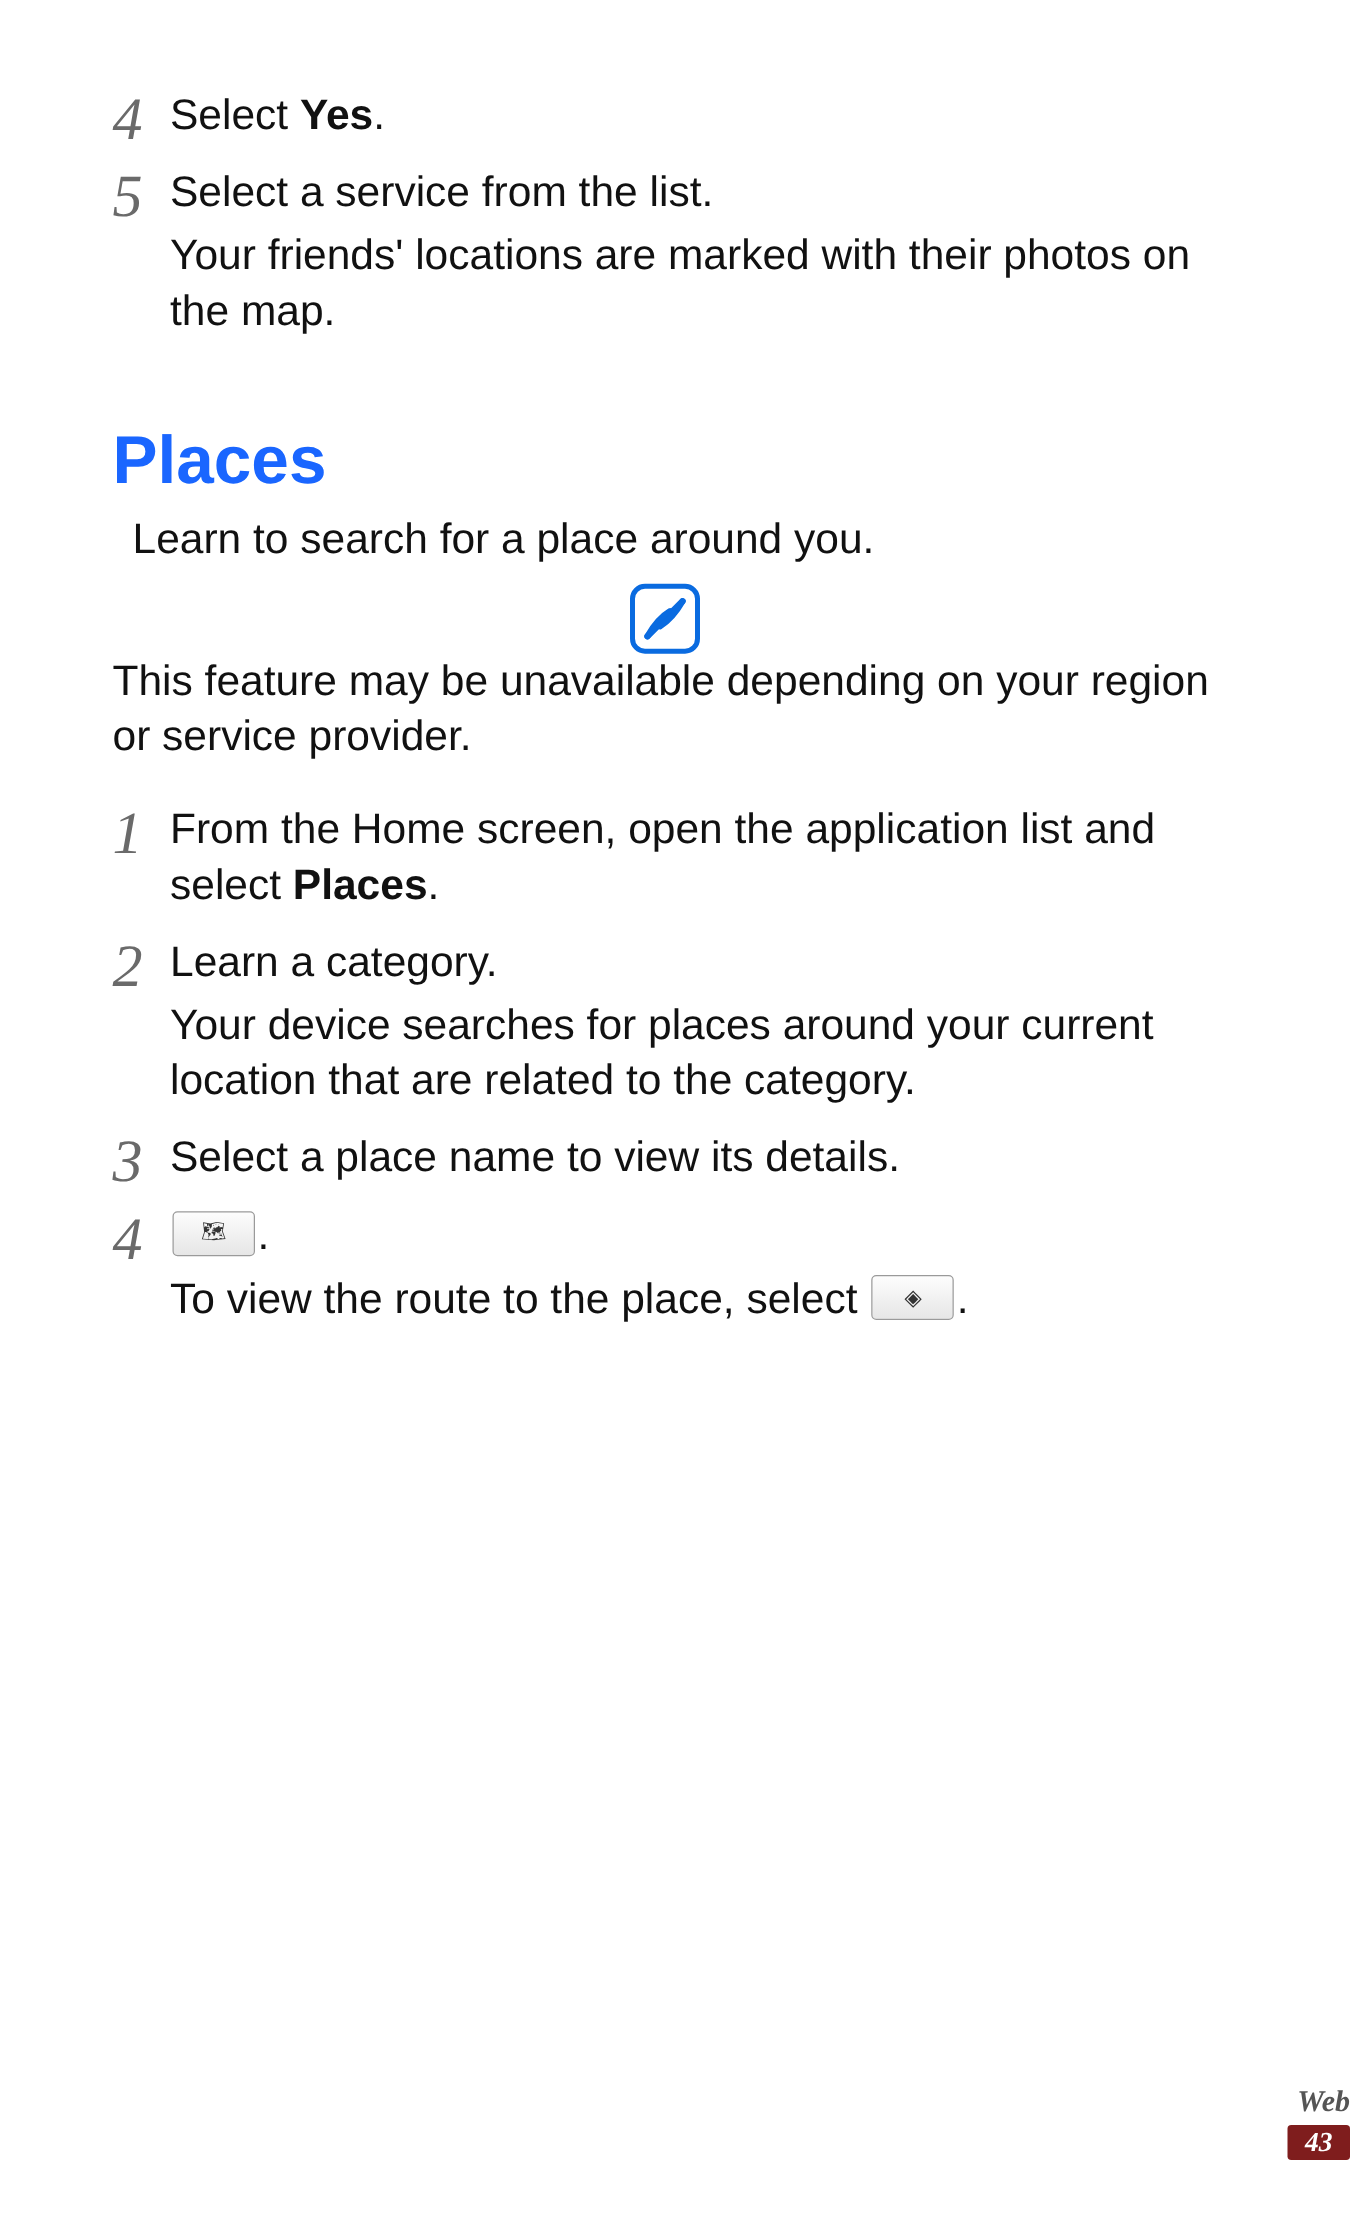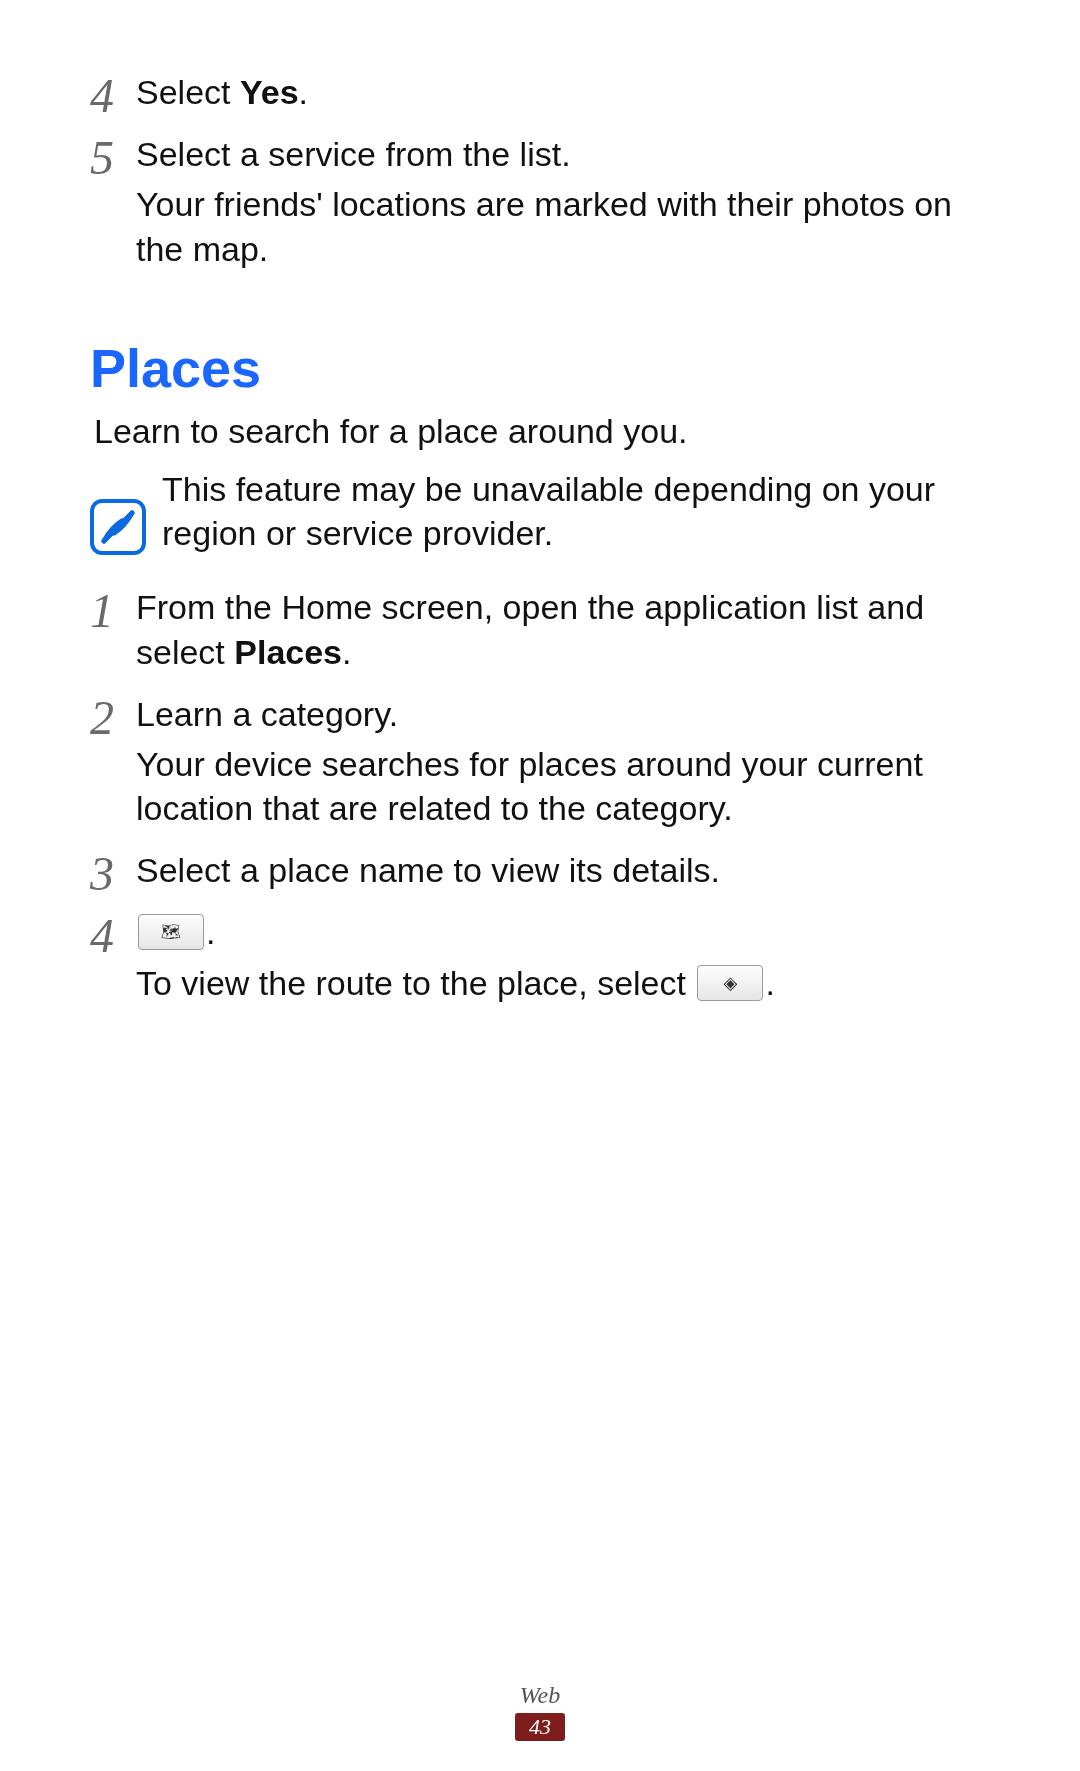--- a/index.html
+++ b/index.html
@@ -51,27 +51,28 @@
   .heading {
     color: #1a66ff;
     font-size: 54px;
     font-weight: 700;
     margin: 60px 0 10px 0;
   }
 
   .intro {
     font-size: 34px;
     line-height: 1.3;
-    margin: 0 0 14px 4px;
+    margin: 0 0 14px 16px;
   }
 
   .note {
     display: flex;
-    align-items: flex-end;
+    align-items: center;
     margin: 10px 0 30px 0;
+    flex-direction: column;
   }
   .note-icon {
     width: 56px;
     height: 56px;
     flex: 0 0 56px;
     margin-right: 16px;
     border: 4px solid #0a6be0;
     border-radius: 12px;
     box-sizing: border-box;
     position: relative;
@@ -104,24 +105,25 @@
     position: absolute;
     top: 50%; left: 50%;
     transform: translate(-50%, -52%);
     font-size: 18px;
     color: #333;
     line-height: 1;
   }
 
   .footer {
     position: absolute;
-    bottom: 30px;
+    bottom: 43px;
     left: 0;
     width: 100%;
-    text-align: center;
+    text-align: right;
+    font-weight: bold;
   }
   .footer .section-name {
     font-style: italic;
     font-family: Georgia, "Times New Roman", serif;
     font-size: 24px;
     color: #555;
     margin-bottom: 4px;
   }
   .footer .page-num {
     display: inline-block;

